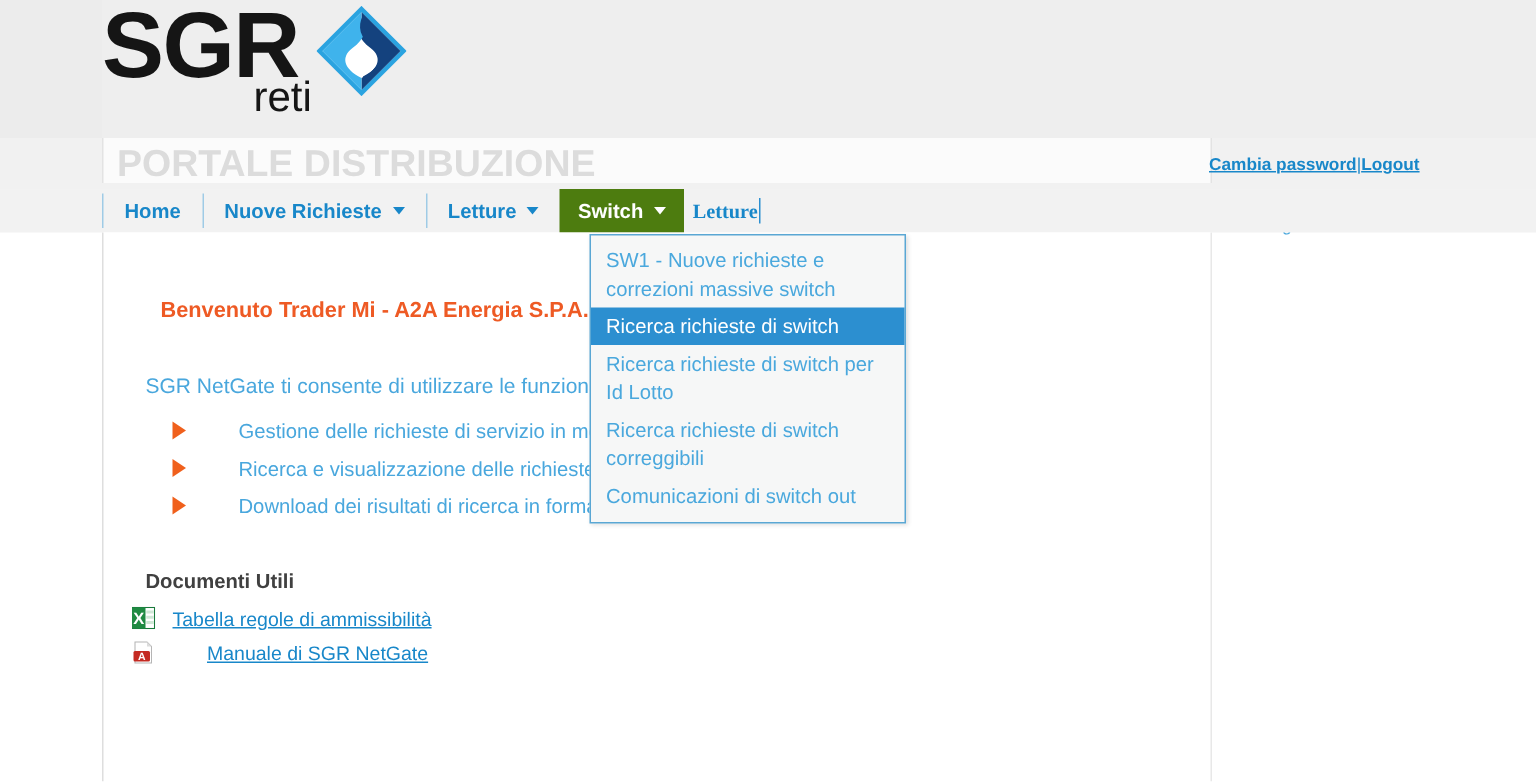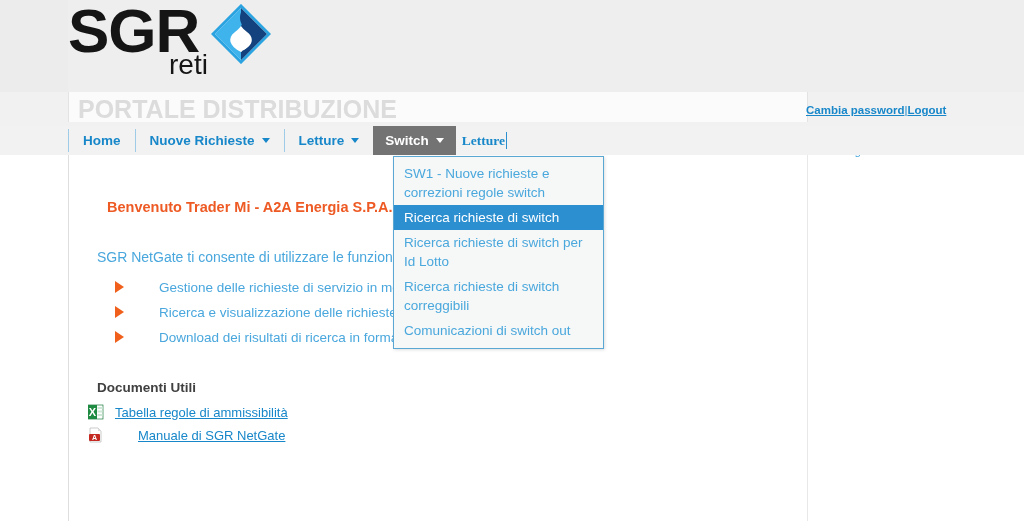--- a/index.html
+++ b/index.html
@@ -140,21 +140,21 @@
     align-items: center;
     padding: 0 14px;
     font-size: 13.5px;
     font-weight: bold;
     color: #1887c9;
     white-space: nowrap;
     cursor: pointer;
     height: 29px;
   }
   .nav-item.active {
-    background: #737373;
+    background: #4d7c0f;
     color: #ffffff;
     padding: 0 12px;
   }
   .nav-item.plain { padding: 0 8px 0 6px; font-family: Liberation Serif, serif; }
   .caret {
     display: inline-block;
     margin-left: 7px;
     width: 0; height: 0;
     border-left: 4px solid transparent;
     border-right: 4px solid transparent;
@@ -373,20 +373,20 @@
         <path d="M2,1 L10,1 L13,4 L13,15 L2,15 Z" fill="#ffffff" stroke="#b5b5b5" stroke-width="0.7"></path>
         <path d="M10,1 L13,4 L10,4 Z" fill="#dcdcdc"></path>
         <rect x="1" y="7" width="11" height="7" rx="1" fill="#c42a22"></rect>
         <text x="6.5" y="13" font-family="Liberation Sans, sans-serif" font-size="7" font-weight="bold" fill="#ffffff" text-anchor="middle">A</text>
       </svg>
     </span>
     <span class="doc-link">Manuale di SGR NetGate</span>
   </div>
 
   <div class="dropdown">
-    <div class="dd-item">SW1 - Nuove richieste e correzioni regole switch</div>
+    <div class="dd-item">SW1 - Nuove richieste e correzioni massive switch</div>
     <div class="dd-item highlight">Ricerca richieste di switch</div>
     <div class="dd-item">Ricerca richieste di switch per Id Lotto</div>
     <div class="dd-item">Ricerca richieste di switch correggibili</div>
     <div class="dd-item">Comunicazioni di switch out</div>
   </div>
 
 </div>
 
 </body></html>

